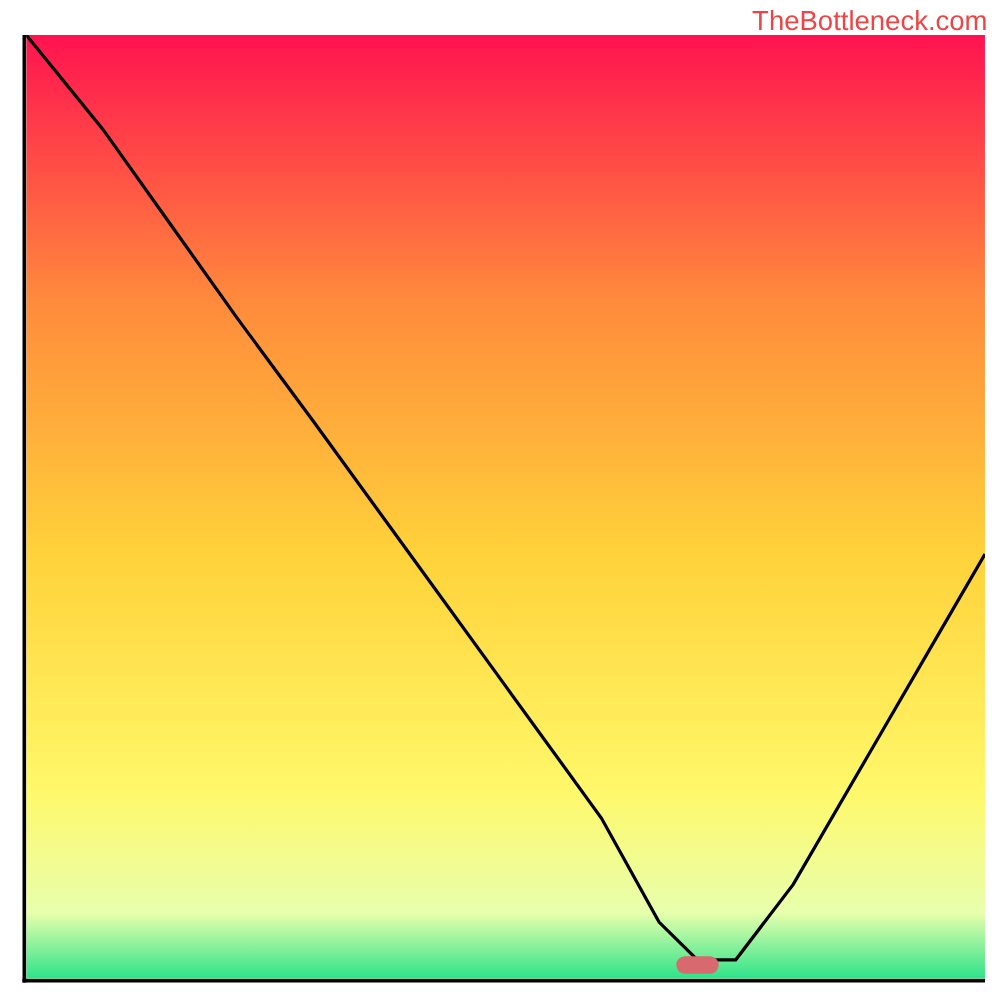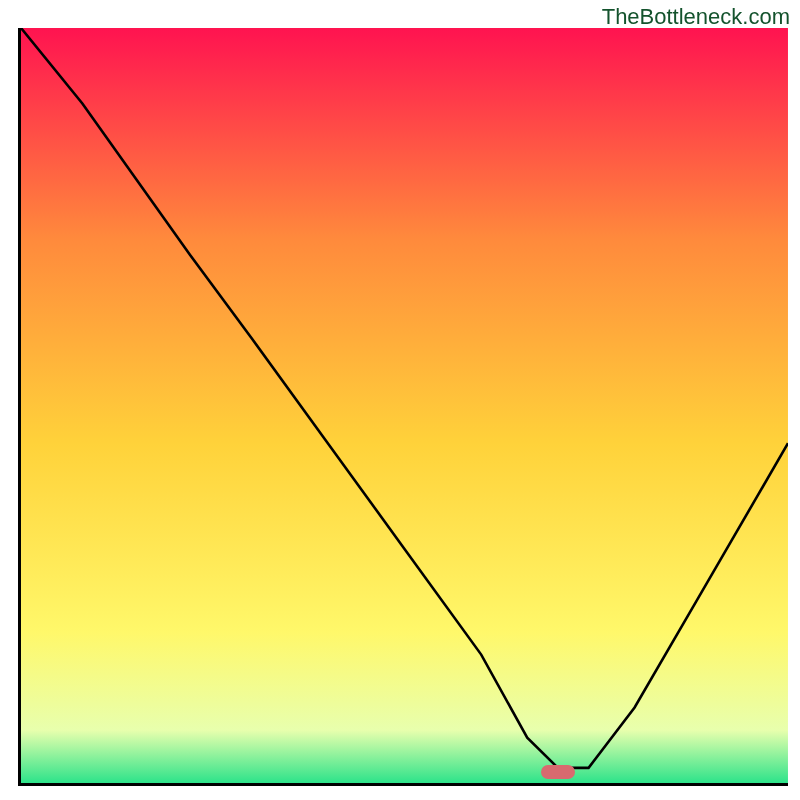--- a/index.html
+++ b/index.html
@@ -9,21 +9,21 @@
     width: 800px;
     height: 800px;
     background: #fff;
   }
   .watermark {
     position: absolute;
     top: 4px;
     right: 10px;
     font-family: Arial, sans-serif;
     font-size: 22px;
-    color: #14532d;
+    color: #ef4444;
     font-weight: 500;
     z-index: 10;
   }
   .plot-area {
     position: absolute;
     left: 18px;
     top: 28px;
     width: 770px;
     height: 758px;
     border-left: 3px solid #000;

